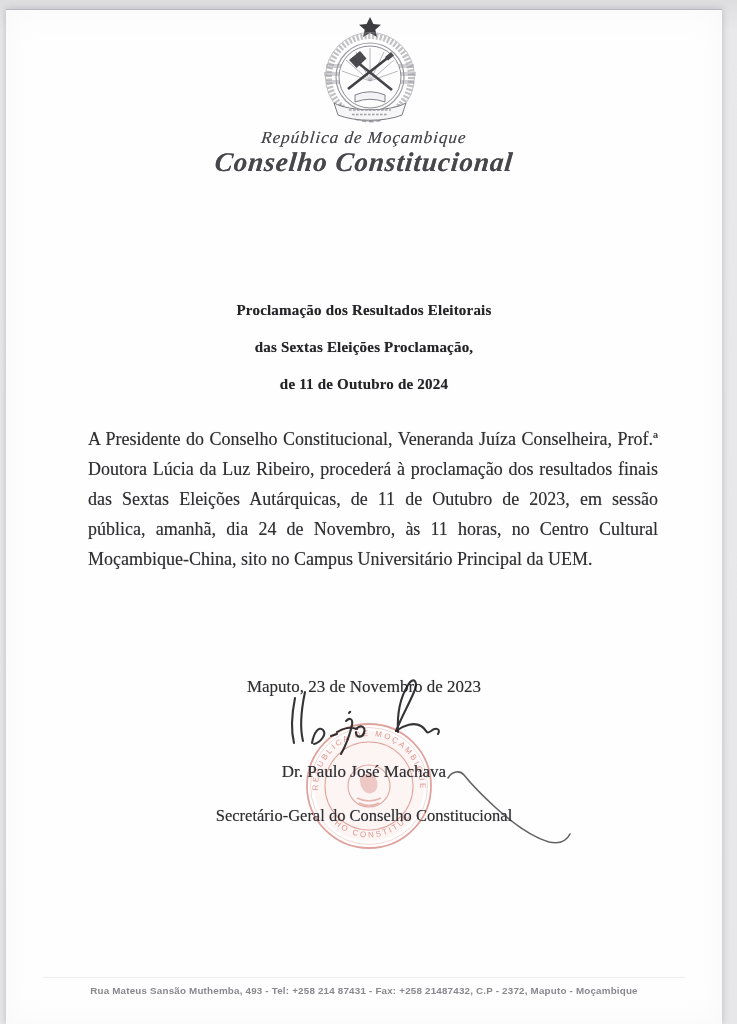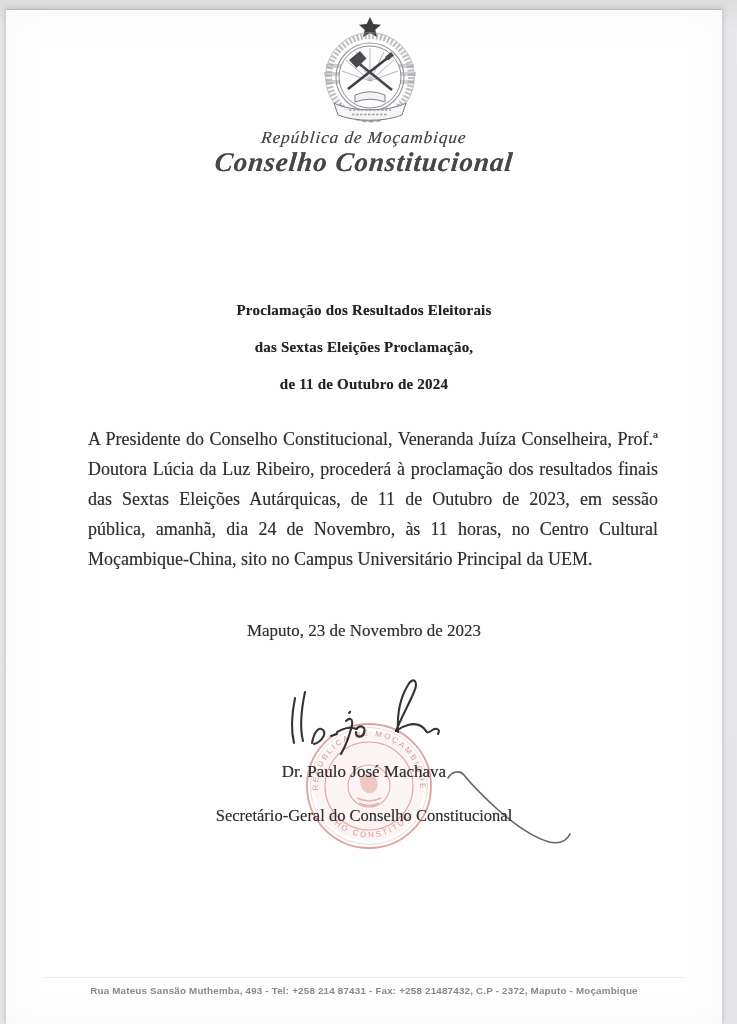--- a/index.html
+++ b/index.html
@@ -25,21 +25,21 @@
   .script-small{top:118px;font-size:17px;}
   .script-big{top:137px;font-size:27px;font-weight:bold;}
   .title-block{
     top:282px;font-size:15px;font-weight:bold;color:#242427;
     line-height:37px;letter-spacing:.2px;
   }
   .body-par{
     top:414px;left:82px;width:570px;
     font-size:18px;line-height:30px;text-align:justify;
   }
-  .dateline{top:611px;font-size:17px;}
+  .dateline{top:667px;font-size:17px;}
   .signer-name{top:752px;font-size:17px;}
   .signer-role{top:796px;font-size:16.5px;}
   .footer-rule{
     top:967px;left:36px;right:36px;height:1px;
     background:rgba(120,120,130,.12);
   }
   .footer-line{
     top:975px;font-family:"Liberation Sans", sans-serif;
     font-size:9.8px;color:#88888d;letter-spacing:.2px;font-weight:bold;
   }

